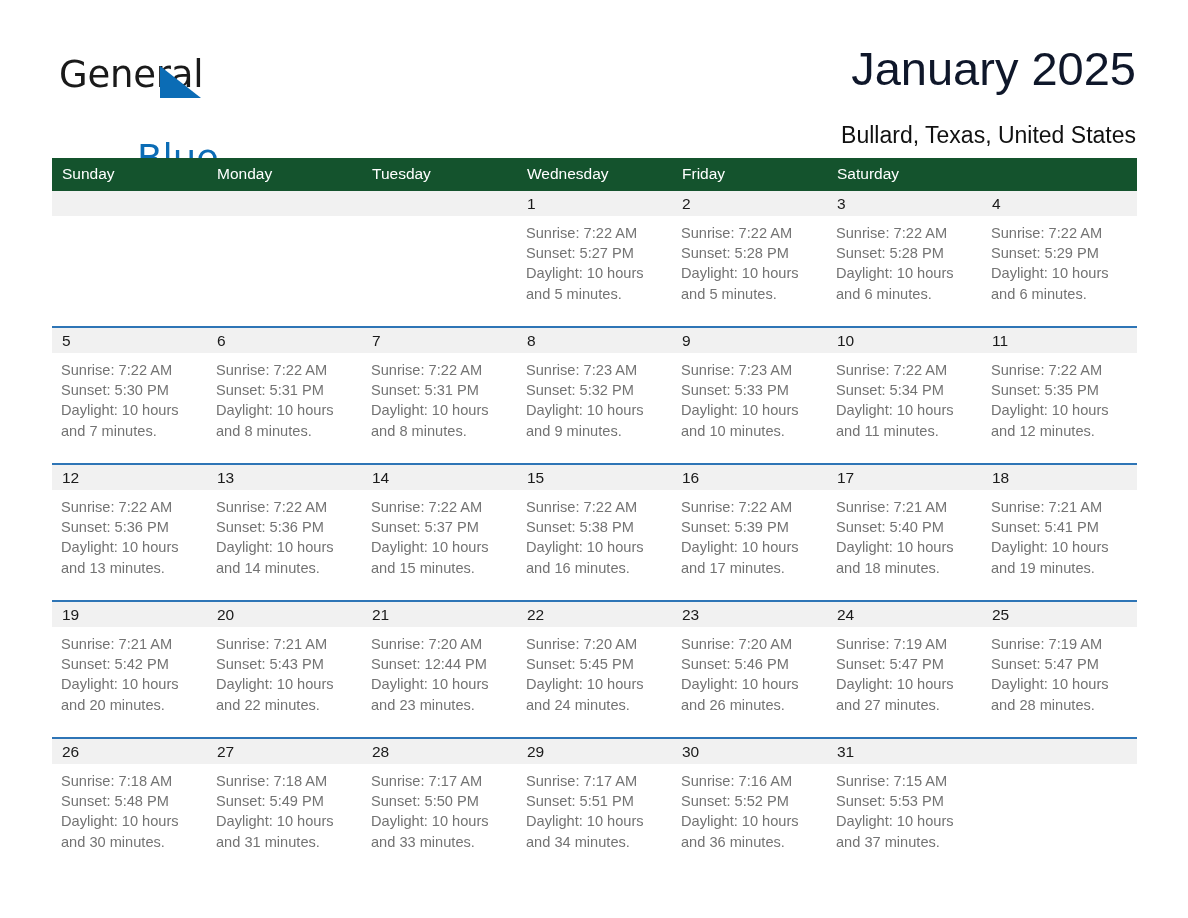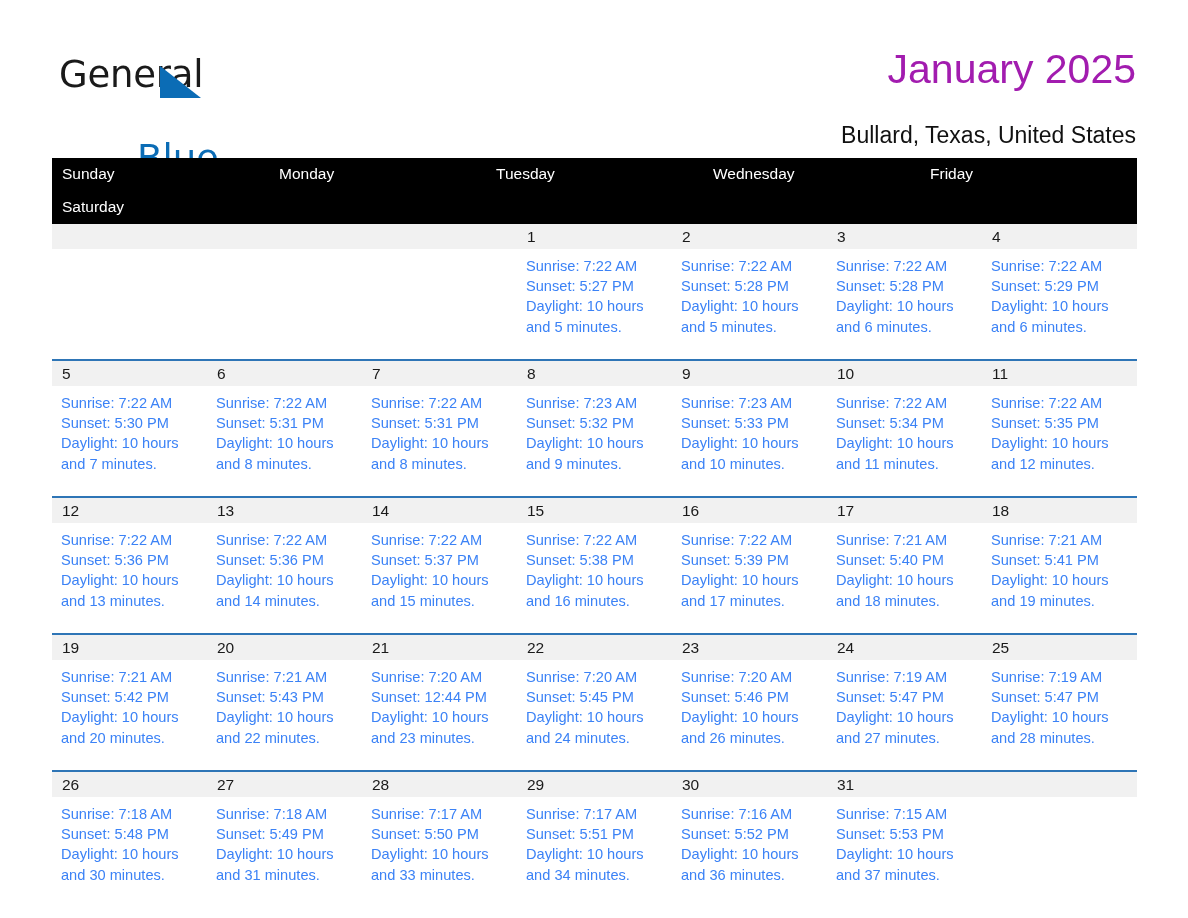--- a/index.html
+++ b/index.html
@@ -63,23 +63,23 @@
     margin-top: 48px;
   }
 
   .title-block {
     position: absolute;
     right: 0;
     top: 0;
     text-align: right;
   }
   .cal-title {
-    font-size: 41px;
+    font-size: 47px;
     line-height: 50px;
-    color: #a21caf;
+    color: #0f172a;
     font-weight: 400;
     white-space: nowrap;
     text-align: right;
   }
   .cal-subtitle {
     margin-top: 27px;
     font-size: 23px;
     line-height: 28px;
     color: #111111;
     font-weight: 400;
@@ -88,22 +88,22 @@
 
   
   .calendar {
     position: absolute;
     left: 52px;
     top: 158px;
     width: 1085px;
   }
   .weekdays {
     display: grid;
-    grid-template-columns: repeat(5, 1fr);
-    background: #000000;
+    grid-template-columns: repeat(7, 1fr);
+    background: #14532d;
   }
   .weekday {
     color: #ffffff;
     font-size: 15.5px;
     line-height: 18px;
     padding: 7px 0 8px 10px;
     white-space: nowrap;
   }
 
   .week {
@@ -127,21 +127,21 @@
   .day.empty .day-numberband { background: #f1f1f1; }
   .day-number {
     font-size: 15.5px;
     line-height: 19px;
     color: #1a1a1a;
   }
   .day-info {
     padding: 7px 8px 0 9px;
     font-size: 14.6px;
     line-height: 20.2px;
-    color: #3b82f6;
+    color: #737373;
   }
   .day-info div { white-space: nowrap; }
   .day-info .daylight { white-space: normal; }
 </style>
 </head>
 <body>
 
 <div class="page">
 
   <div class="header">

